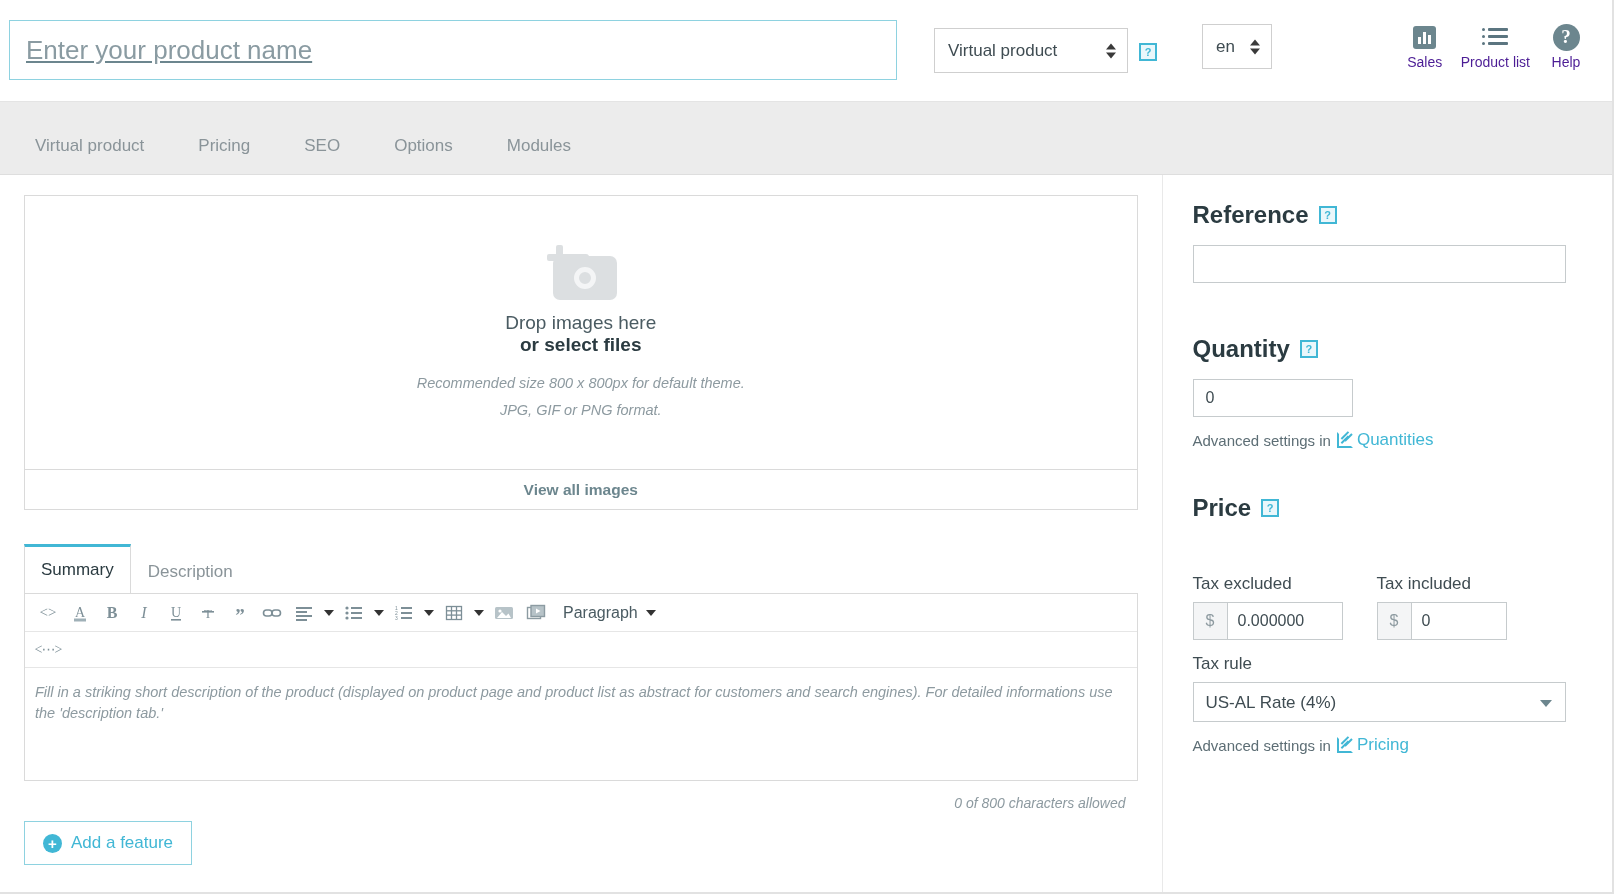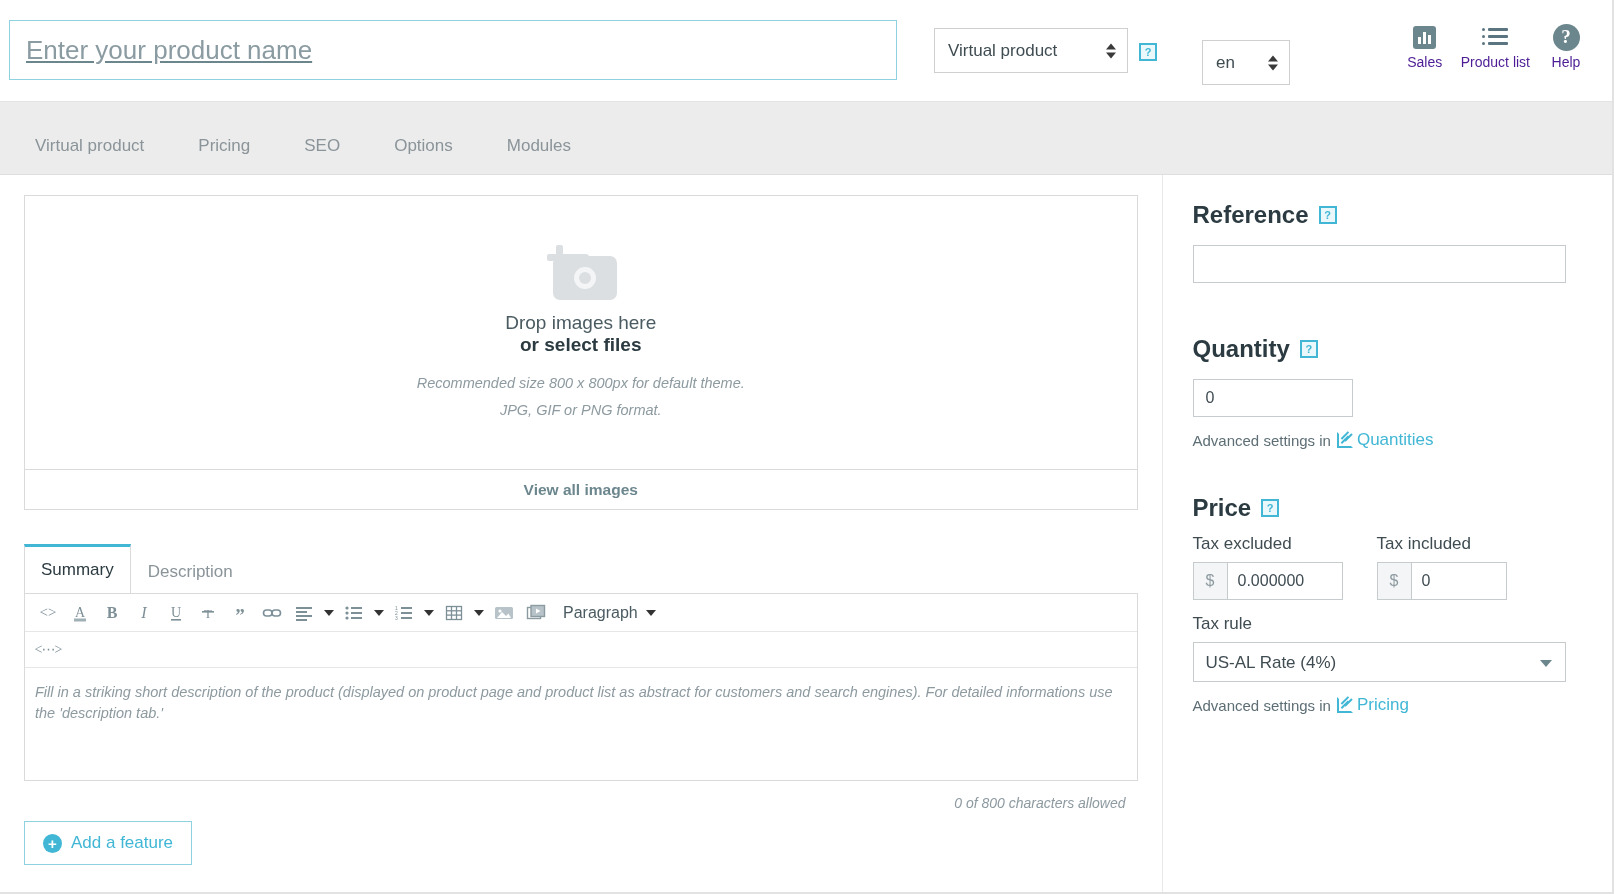--- a/index.html
+++ b/index.html
@@ -83,22 +83,22 @@
     border: 2px solid #41b7d5;
     color: #41b7d5;
     font-size: 11px; font-weight: bold;
     line-height: 1;
     cursor: pointer;
     vertical-align: middle;
   }
   .help-badge-hdr { position: absolute; left: 1139px; top: 43px; }
 
   .lang-select-wrap {
-    position: absolute; left: 1202px; top: 40px;
-    width: 88px; height: 45px;
+    position: absolute; left: 1202px; top: 24px;
+    width: 70px; height: 45px;
   }
   .lang-select {
     width: 100%; height: 100%;
     border: 1px solid #cfcfcf;
     background: #fff;
     font-family: "Liberation Sans", sans-serif;
     font-size: 17px;
     color: #3f4c52;
     padding: 0 24px 0 13px;
     appearance: none; -webkit-appearance: none;
@@ -320,21 +320,21 @@
   .ext-ico::before {
     content:""; position:absolute; left:0; bottom:0; width:12px; height:12px;
     border:2px solid #41b7d5; border-top-color: transparent; border-right-color: transparent;
   }
   .ext-ico::after {
     content:""; position:absolute; right:0; top:0; width:10px; height:2px;
     background:#41b7d5; transform: rotate(-45deg); transform-origin: right center;
     box-shadow: -1px -4px 0 0 #41b7d5, -4px -1px 0 0 #41b7d5;
   }
   .price-row { display: flex; gap: 34px; margin-top: 12px; }
-  .price-col .plabel { font-size: 17px; color: #3f4c52; margin-bottom: 8px; }
+  .price-col .plabel { font-size: 17px; color: #3f4c52; margin-bottom: 8px; margin-top: 40px; }
   .input-group { display: flex; }
   .ig-addon {
     width: 34px; height: 38px;
     border: 1px solid #c6cbcd; border-right: none;
     background: #f4f5f6; color: #8d9aa0;
     display: flex; align-items: center; justify-content: center;
     font-size: 16px;
   }
   .ig-input {
     height: 38px; border: 1px solid #c6cbcd; background: #fff;

